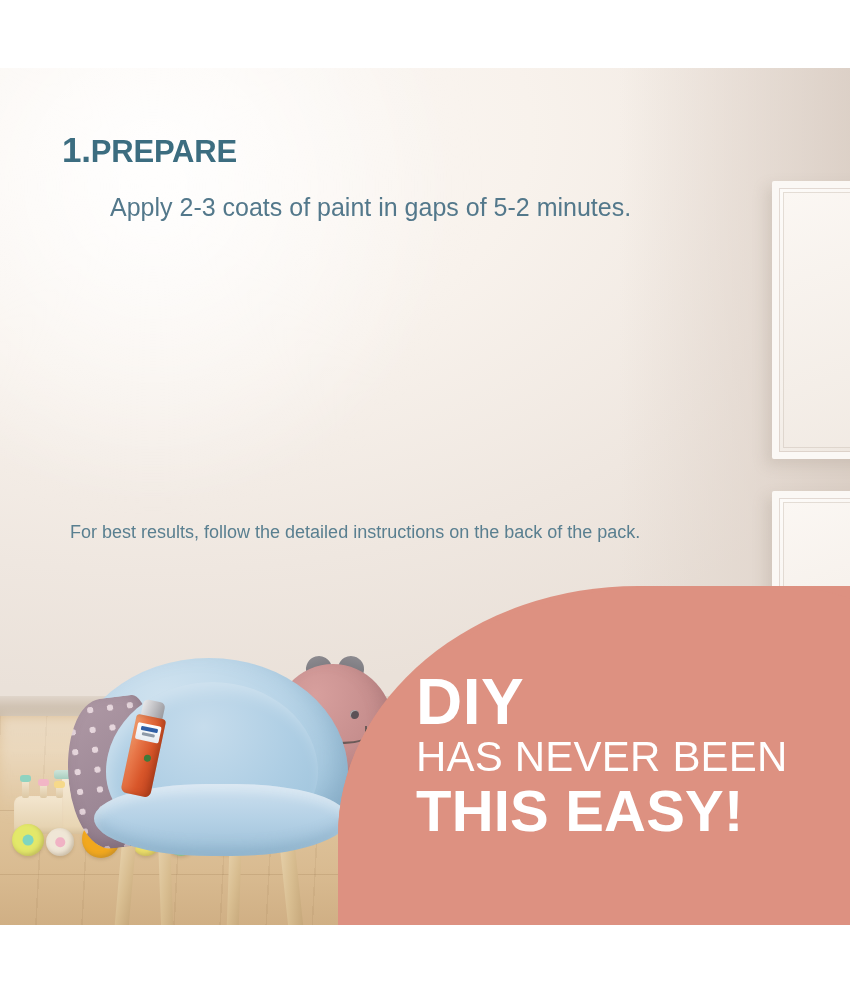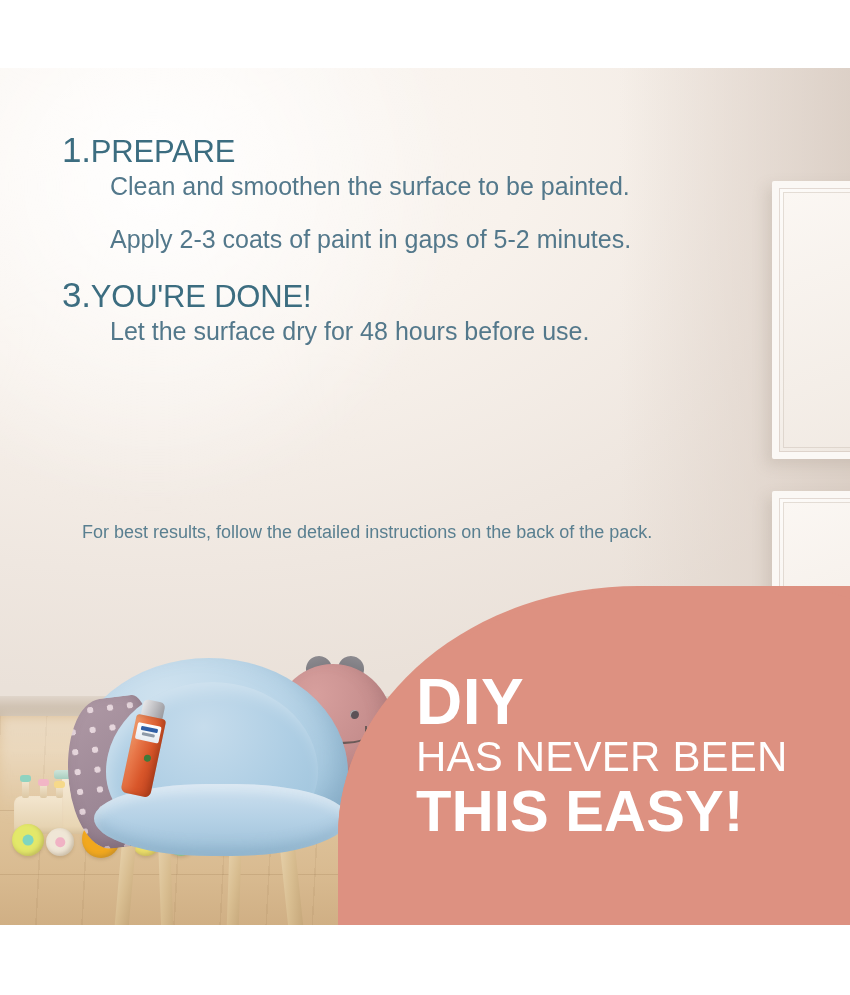--- a/index.html
+++ b/index.html
@@ -264,36 +264,36 @@
     font-size:58px; font-weight:bold; letter-spacing:0.2px;
   }
 
   
   .steps{ position:absolute; left:62px; top:132px; width:730px; }
   .step{ margin-bottom:24px; }
   .step:last-of-type{ margin-bottom:0; }
   .step-title{
     color:#3c6d80;
     font-size:31px;
-    font-weight:normal;
+    font-weight:bold;
     letter-spacing:-0.2px;
     line-height:1.05;
     white-space:nowrap;
   }
   .step-title .num{ font-size:35px; }
   .step-desc{
     color:#53788b;
     font-size:25px;
     line-height:1.15;
     margin-top:3px;
     margin-left:48px;
     white-space:nowrap;
   }
   .note{
-    position:absolute; left:82px; top:519px; width:580px;
+    position:absolute; left:70px; top:519px; width:580px;
     color:#597f90; font-size:18px; line-height:1.45;
   }
 </style>
 </head>
 <body>
 
 <div class="canvas">
 
   <div class="photo">
 
@@ -389,29 +389,24 @@
       <div class="b-line1">DIY</div>
       <div class="b-line2">HAS NEVER BEEN</div>
       <div class="b-line3">THIS EASY!</div>
     </div>
   </div>
 
   <div class="steps">
 
     <div class="step">
       <div class="step-title"><span class="num">1.</span><span>PREPARE</span></div>
-      <div class="step-desc">Clean and smoothen the surface to be painted.</div>
     </div>
 
     <div class="step">
       <div class="step-desc">Apply 2-3 coats of paint in gaps of 5-2 minutes.</div>
     </div>
 
-    <div class="step">
-      <div class="step-title"><span class="num">3.</span><span>YOU'RE DONE!</span></div>
-      <div class="step-desc">Let the surface dry for 48 hours before use.</div>
-    </div>
 
   </div>
 
   <div class="note">For best results, follow the detailed instructions on the back of the pack.</div>
 
 </div>
 
 </body></html>

